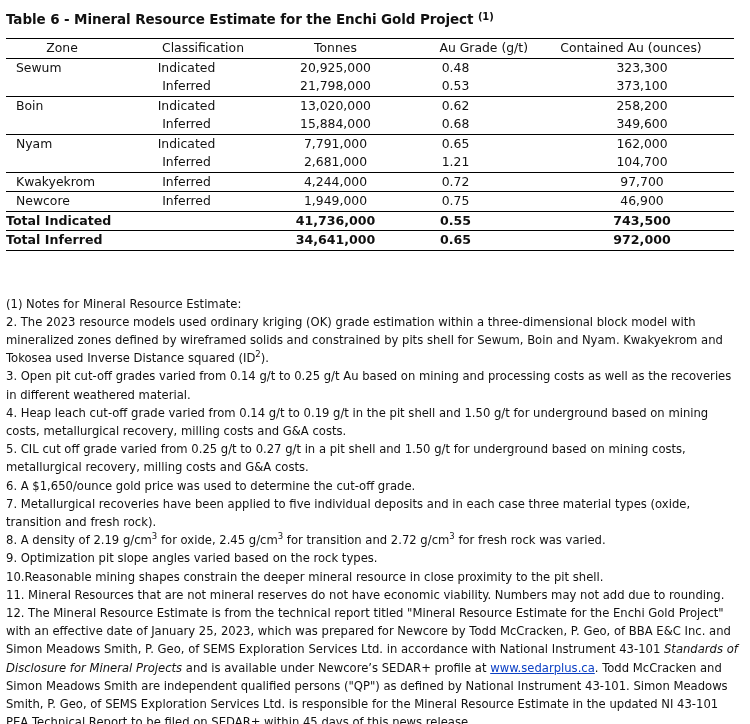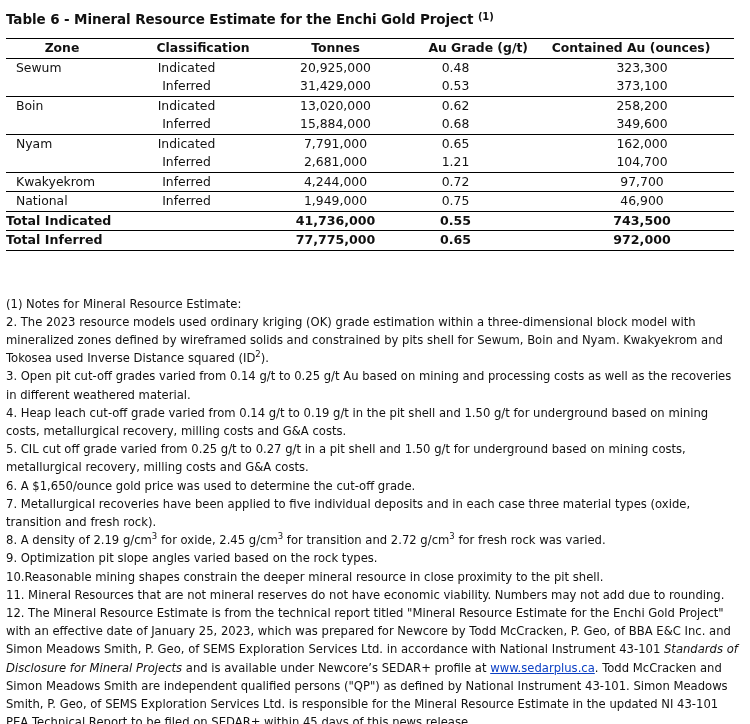--- a/index.html
+++ b/index.html
@@ -13,21 +13,21 @@
   .title {
     font-weight: bold; font-size: 13.5px; margin: 0; height: 22px; line-height: 22px;
     letter-spacing: -0.1px;
   }
   .title sup { font-size: 10px; vertical-align: 4px; font-weight: bold; }
   table.mre {
     border-collapse: collapse; width: 728px; margin-top: 10px;
     font-size: 12.4px;
   }
   table.mre th, table.mre td { padding: 0; height: 18.5px; line-height: 18px; white-space: nowrap; }
-  table.mre thead th { font-weight: bold; border-top: 1.5px solid #000; border-bottom: 1.5px solid #000; }
+  table.mre thead th { font-weight: normal; border-top: 1.5px solid #000; border-bottom: 1.5px solid #000; }
   table.mre th.c-zone { width: 112px; text-align: center; }
   table.mre th.c-class { width: 170px; text-align: center; }
   table.mre th.c-ton { width: 95px; text-align: center; }
   table.mre th.c-grade { width: 145px; text-align: right; }
   table.mre th.c-oz { text-align: center; }
   td.zone { padding-left: 10px !important; text-align: left; }
   td.cls { text-align: center; padding-right: 33px !important; }
   td.ton { text-align: center; margin-top: 12px; }
   td.grade { text-align: center; }
   td.oz { text-align: center; padding-left: 22px !important; }
@@ -62,21 +62,21 @@
       <tr>
         <td class="zone">Sewum</td>
         <td class="cls">Indicated</td>
         <td class="ton">20,925,000</td>
         <td class="grade">0.48</td>
         <td class="oz">323,300</td>
       </tr>
       <tr class="group-end">
         <td class="zone"></td>
         <td class="cls">Inferred</td>
-        <td class="ton">31,429,000</td>
+        <td class="ton">21,798,000</td>
         <td class="grade">0.53</td>
         <td class="oz">373,100</td>
       </tr>
       <tr>
         <td class="zone">Boin</td>
         <td class="cls">Indicated</td>
         <td class="ton">13,020,000</td>
         <td class="grade">0.62</td>
         <td class="oz">258,200</td>
       </tr>
@@ -102,37 +102,37 @@
         <td class="oz">104,700</td>
       </tr>
       <tr class="group-end">
         <td class="zone">Kwakyekrom</td>
         <td class="cls">Inferred</td>
         <td class="ton">4,244,000</td>
         <td class="grade">0.72</td>
         <td class="oz">97,700</td>
       </tr>
       <tr class="group-end">
-        <td class="zone">National</td>
+        <td class="zone">Newcore</td>
         <td class="cls">Inferred</td>
         <td class="ton">1,949,000</td>
         <td class="grade">0.75</td>
         <td class="oz">46,900</td>
       </tr>
       <tr class="total">
         <td class="zone">Total Indicated</td>
         <td class="cls"></td>
         <td class="ton">41,736,000</td>
         <td class="grade">0.55</td>
         <td class="oz">743,500</td>
       </tr>
       <tr class="total">
         <td class="zone">Total Inferred</td>
         <td class="cls"></td>
-        <td class="ton">77,775,000</td>
+        <td class="ton">34,641,000</td>
         <td class="grade">0.65</td>
         <td class="oz">972,000</td>
       </tr>
     </tbody>
   </table>
 
   <div class="notes">
     <p>(1) Notes for Mineral Resource Estimate:</p>
     <p><span>2. The 2023 resource models used ordinary kriging (OK) grade estimation within a three-dimensional block model with mineralized zones defined by wireframed solids and constrained by pits shell for Sewum, Boin and Nyam. Kwakyekrom and Tokosea used Inverse Distance squared (ID</span><sup>2</sup><span>).</span></p>
     <p>3. Open pit cut-off grades varied from 0.14 g/t to 0.25 g/t Au based on mining and processing costs as well as the recoveries in different weathered material.</p>

